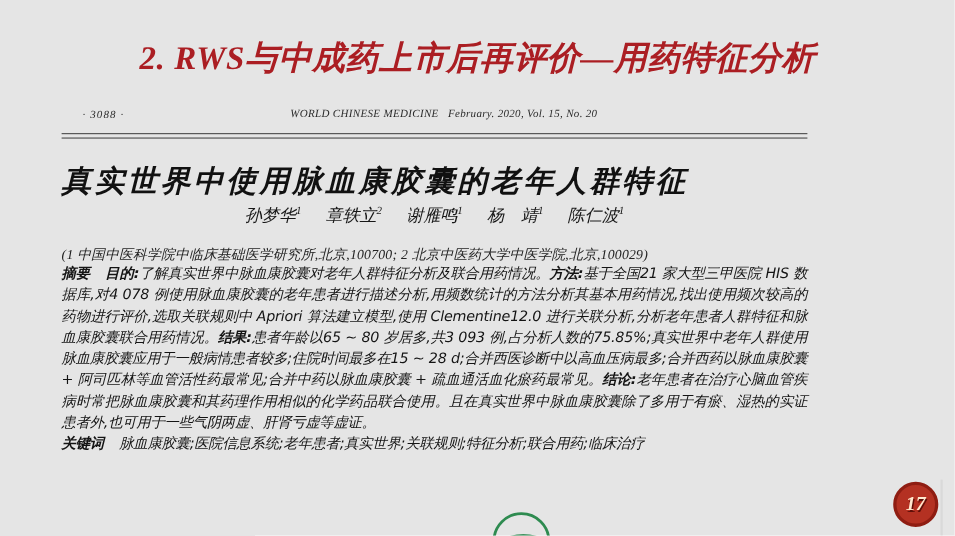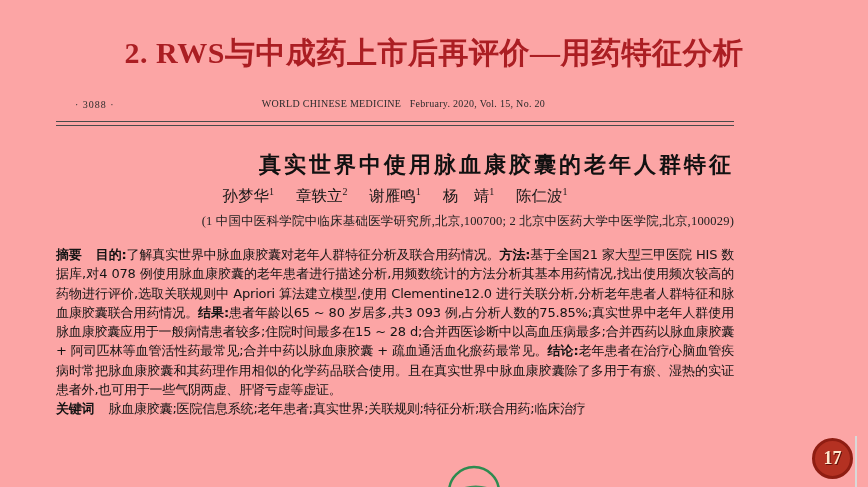--- a/index.html
+++ b/index.html
@@ -1,22 +1,23 @@
 <!DOCTYPE html>
 <html><head>
 <meta charset="utf-8">
 <style>
   html,body{margin:0;padding:0;background:#ffffff;}
   .slide{
     position:relative;
     width:868px;height:487px;
-    background:#fca5a5;
+    background:#e5e5e5;
     overflow:hidden;
     font-family:"Liberation Sans",sans-serif;
     color:#1c1c1c;
+    font-style:italic;
   }
   
   .slide-title{
     position:absolute;top:33px;left:0;right:0;
     text-align:center;
     font-family:"Liberation Serif",serif;
     font-weight:bold;
     font-size:30px;
     letter-spacing:0.5px;
     color:#ab1e23;
@@ -33,51 +34,51 @@
   }
   .journal-header .pg{position:absolute;left:2px;top:1px;letter-spacing:1px;}
   .journal-header .jname{display:block;text-align:center;letter-spacing:0.3px;white-space:nowrap;}
   .double-rule{
     margin-top:5px;height:3px;
     border-top:1.4px solid #4a4a4a;
     border-bottom:1.4px solid #4a4a4a;
   }
   .paper-title{
     margin:19px 0 0 0;
-    text-align:right;
+    text-align:left;
     font-family:"Liberation Serif",serif;
     font-weight:700;
-    font-size:22px;
+    font-size:27px;
     line-height:40px;
     letter-spacing:3px;
     color:#111;
   }
   .authors{
     margin-top:1px;text-align:center;
     font-family:"Liberation Serif",serif;
     font-size:15.5px;color:#181818;
   }
   .author{margin:0 9px;}
   .author sup{font-size:10px;line-height:0;}
   .affiliation{
-    margin-top:6px;text-align:right;
+    margin-top:16px;text-align:left;
     font-family:"Liberation Serif",serif;
     font-size:12.5px;color:#222;
     letter-spacing:0.2px;
   }
   .abstract, .keywords{
     margin:0;
     font-family:"DejaVu Sans","Liberation Sans",sans-serif;
     font-size:13px;
     line-height:19.3px;
     letter-spacing:-0.2px;
     text-align:justify;
     color:#141414;
   }
-  .abstract{margin-top:15px;}
+  .abstract{}
   .lab{font-weight:bold;}
   .head-gap{display:inline-block;width:14px;}
   
   .green-logo{position:absolute;left:446px;top:464px;}
   
   .page-badge{
     position:absolute;left:812px;top:438px;
     width:41px;height:41px;border-radius:50%;
     background:#b43122;
     border:3.5px solid #8f1d12;

